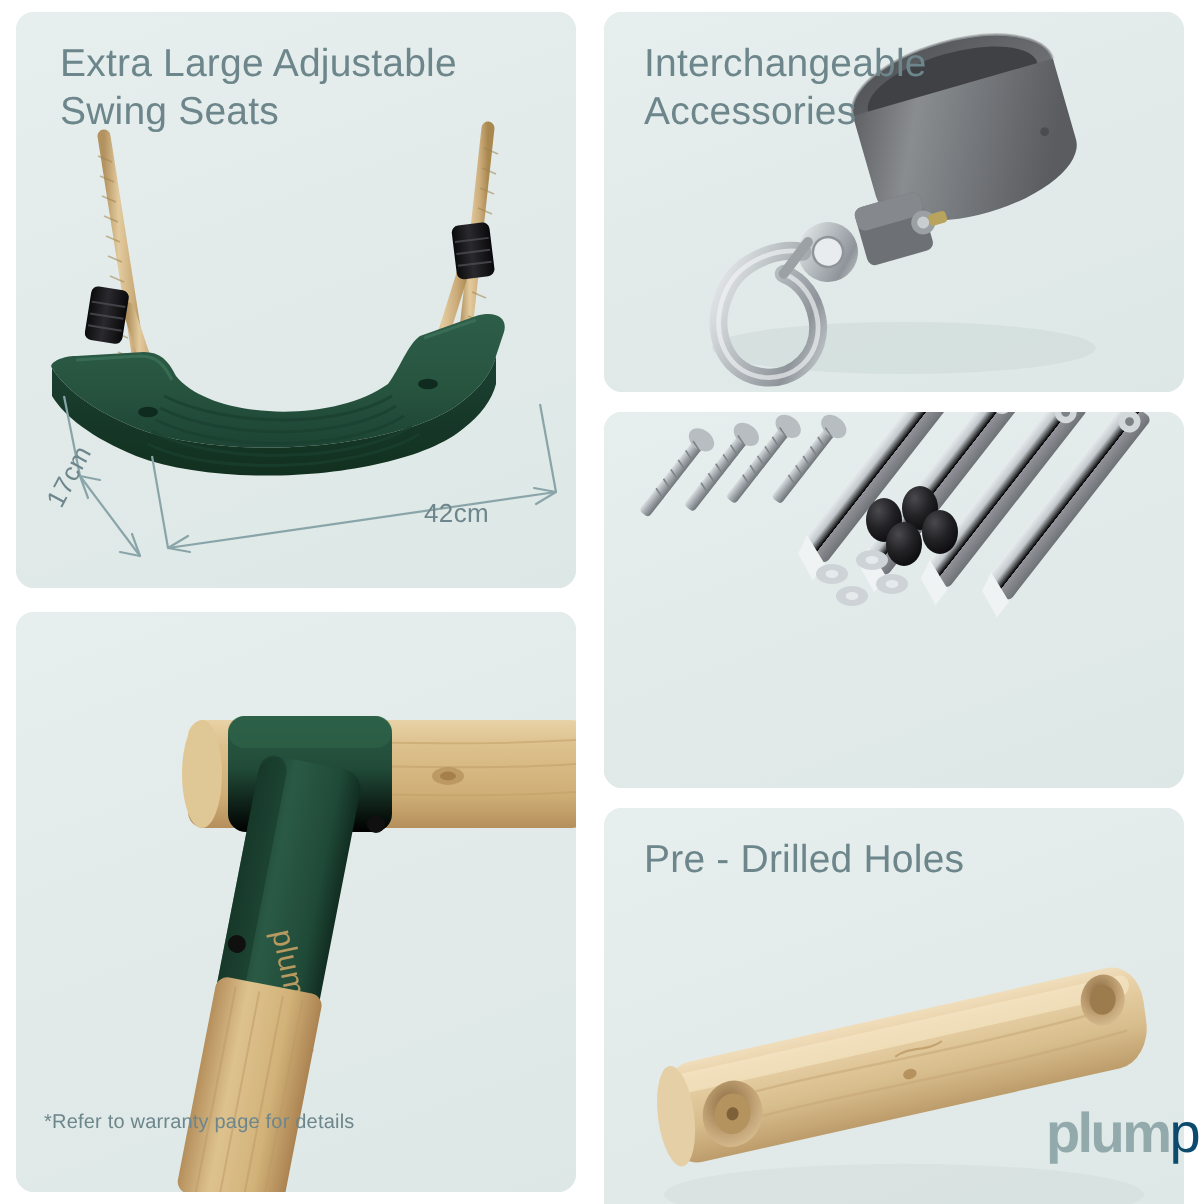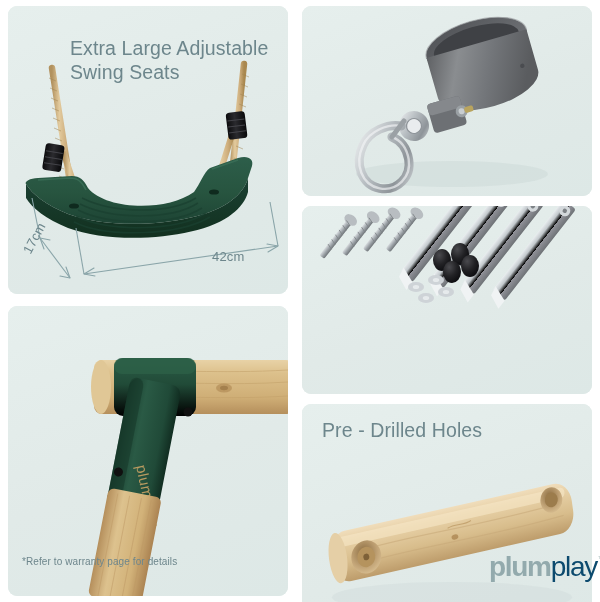--- a/index.html
+++ b/index.html
@@ -50,21 +50,21 @@
     font-weight: 400;
     letter-spacing: 0.1px;
     white-space: pre-line;
     z-index: 8;
   }
   .heading sup {
     font-size: 10px;
     vertical-align: super;
     line-height: 0;
   }
-  #h-swing     { left: 22px; top: 30px; margin-left: 40px; }
+  #h-swing     { left: 22px; top: 14px; }
   #h-accessory { left: 20px; top: 14px; }
   #h-anchor    { left: 20px; top: 12px; }
   #h-pine      { left: 22px; top: 14px; }
   #h-holes     { left: 20px; top: 14px; }
 
   .footnote {
     position: absolute;
     left: 22px;
     top: 556px;
     color: #6d868c;
@@ -100,20 +100,21 @@
     z-index: 10;
     display: flex;
     align-items: baseline;
     color: #9fb4b6;
   }
   #brand-logo .lg-a {
     font-size: 28px;
     font-weight: 700;
     letter-spacing: -1.3px;
     color: #93aaad;
+    margin-left: 34px;
   }
   #brand-logo .lg-b {
     font-size: 28px;
     font-weight: 400;
     letter-spacing: -1.3px;
     color: #0c4a6e;
   }
   #brand-logo .lg-tm {
     font-size: 7px;
     margin-left: 1px;
@@ -324,20 +325,22 @@
                    C92 120 72 122 62 134
                    C48 150 50 172 66 180
                    C82 188 100 178 102 160
                    C103 150 100 140 92 134" fill="none" stroke="#f3f5f6" stroke-width="2.4" stroke-linecap="round" opacity=".65"></path>
 
           <path d="M92 134 L108 122" stroke="#9ba1a5" stroke-width="5" stroke-linecap="round"></path>
         </g>
       </svg>
     </div>
 
+    <div class="heading" id="h-accessory">Interchangeable
+Accessories</div>
   </div>
 
   <div class="panel" id="panel-anchor">
     <div class="panel-inner-shade"></div>
 
     <div class="art">
       <svg viewBox="0 0 290 188" preserveAspectRatio="none" aria-hidden="true">
         <defs>
           <linearGradient id="strapG" x1="0" y1="0" x2="1" y2="0">
             <stop offset="0%" stop-color="#e9edef"></stop>

